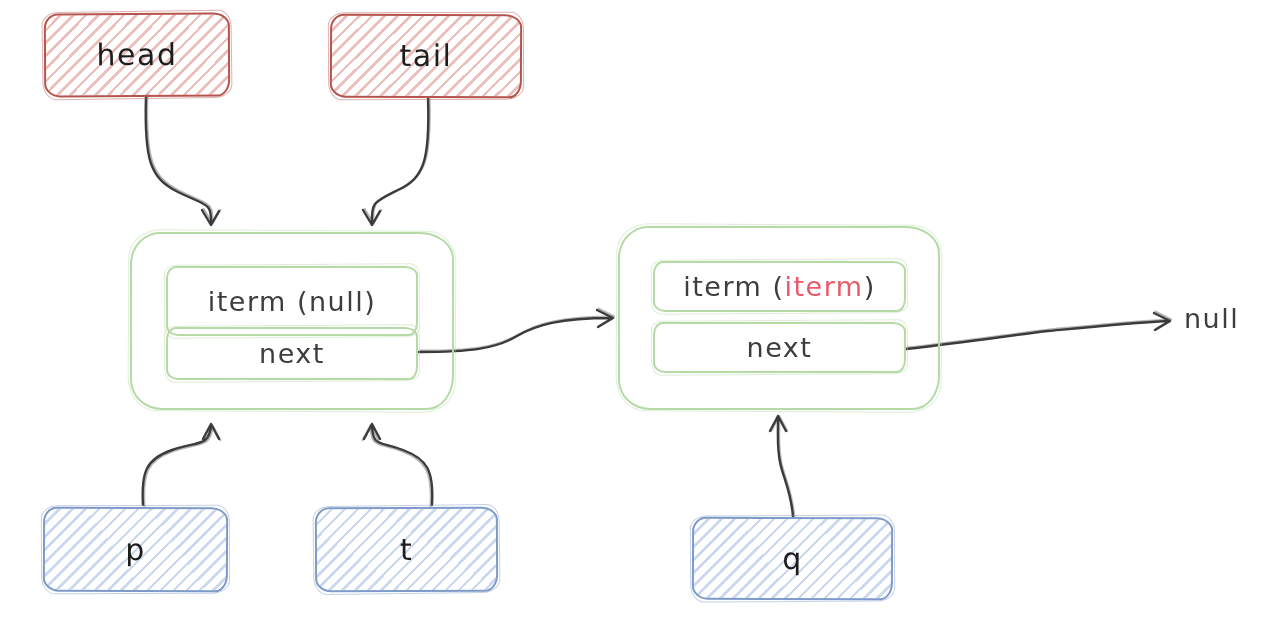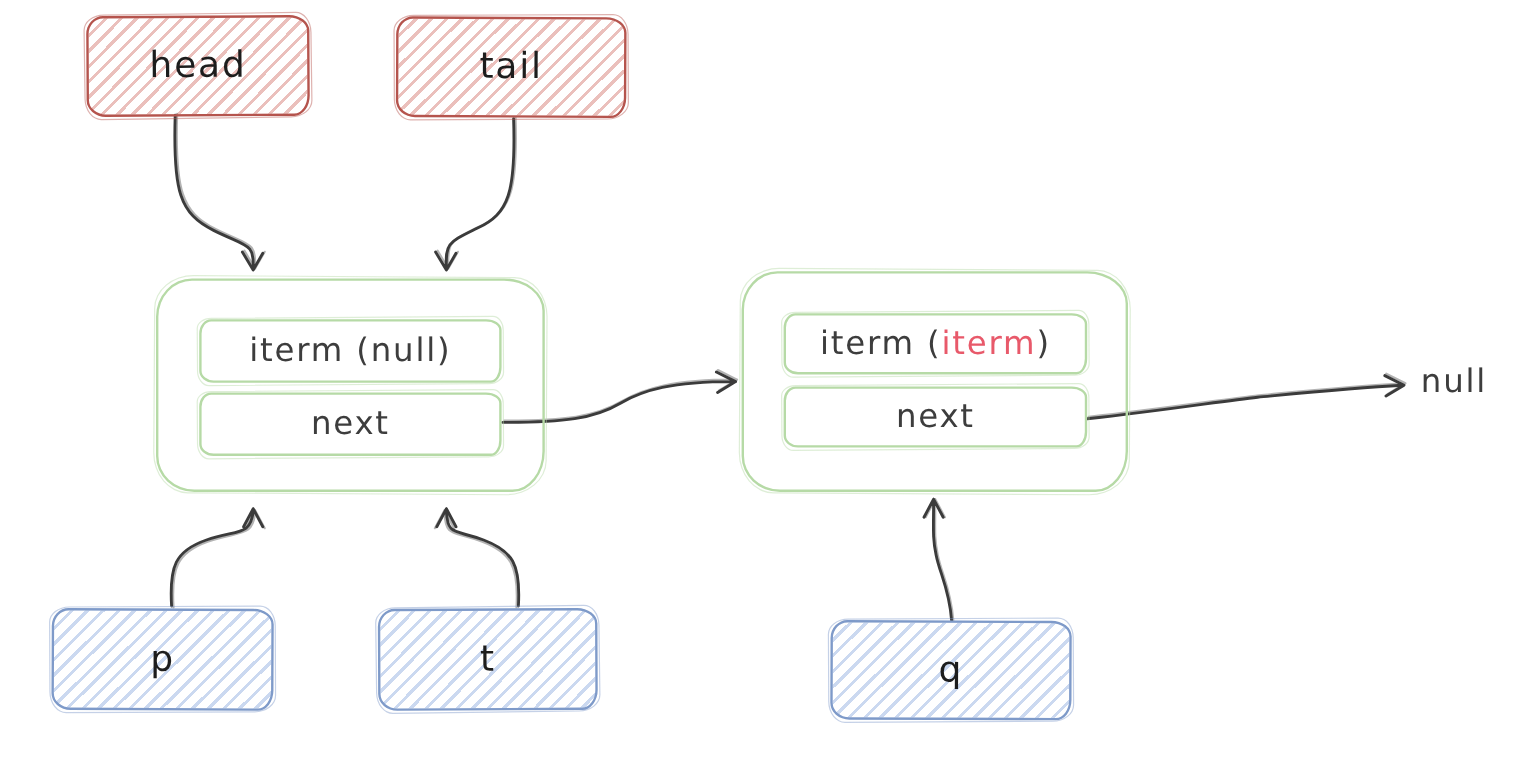--- a/index.html
+++ b/index.html
@@ -75,29 +75,29 @@
     <g>
       <path class="ghost" transform="translate(-1.6 1.2)" d="M432 505 C434 470 427 459 403 450 C379 441 373 447 372 426 M372 424 L364 439 M372 424 L380 439"></path>
       <path d="M432 505 C434 470 427 459 403 450 C379 441 373 447 372 426 M372 424 L364 439 M372 424 L380 439"></path>
     </g>
     <g>
       <path class="ghost" transform="translate(1.4 0)" d="M793 517 C791 490 783 478 780 462 C777 448 778 440 778 418 M778 416 L770 431 M778 416 L786 431"></path>
       <path d="M793 517 C791 490 783 478 780 462 C777 448 778 440 778 418 M778 416 L770 431 M778 416 L786 431"></path>
     </g>
   </svg>
 
-  <div class="box red" style="left:44px;top:13px;width:186px;height:84px;transform:rotate(-.3deg);margin-left:28px;">
+  <div class="box red" style="left:44px;top:13px;width:186px;height:84px;transform:rotate(-.3deg);">
     <span class="lbl dark">head</span>
   </div>
   <div class="box red" style="left:330px;top:14px;width:192px;height:84px;transform:rotate(.25deg);">
     <span class="lbl dark">tail</span>
   </div>
 
   <div class="box green outer" style="left:130px;top:232px;width:324px;height:178px;"></div>
-  <div class="box green field" style="left:166px;top:266px;width:252px;height:53px;">
+  <div class="box green field" style="left:166px;top:266px;width:252px;height:70px;">
     <span class="lbl gray"><span>iterm (</span><span style="color:#3d3d3d">null</span><span>)</span></span>
   </div>
   <div class="box green field" style="left:166px;top:327px;width:252px;height:53px;">
     <span class="lbl gray">next</span>
   </div>
 
   <div class="box green outer" style="left:618px;top:226px;width:322px;height:184px;"></div>
   <div class="box green field" style="left:653px;top:261px;width:253px;height:51px;">
     <span class="lbl gray"><span>iterm (</span><span style="color:#e8596a">iterm</span><span>)</span></span>
   </div>

